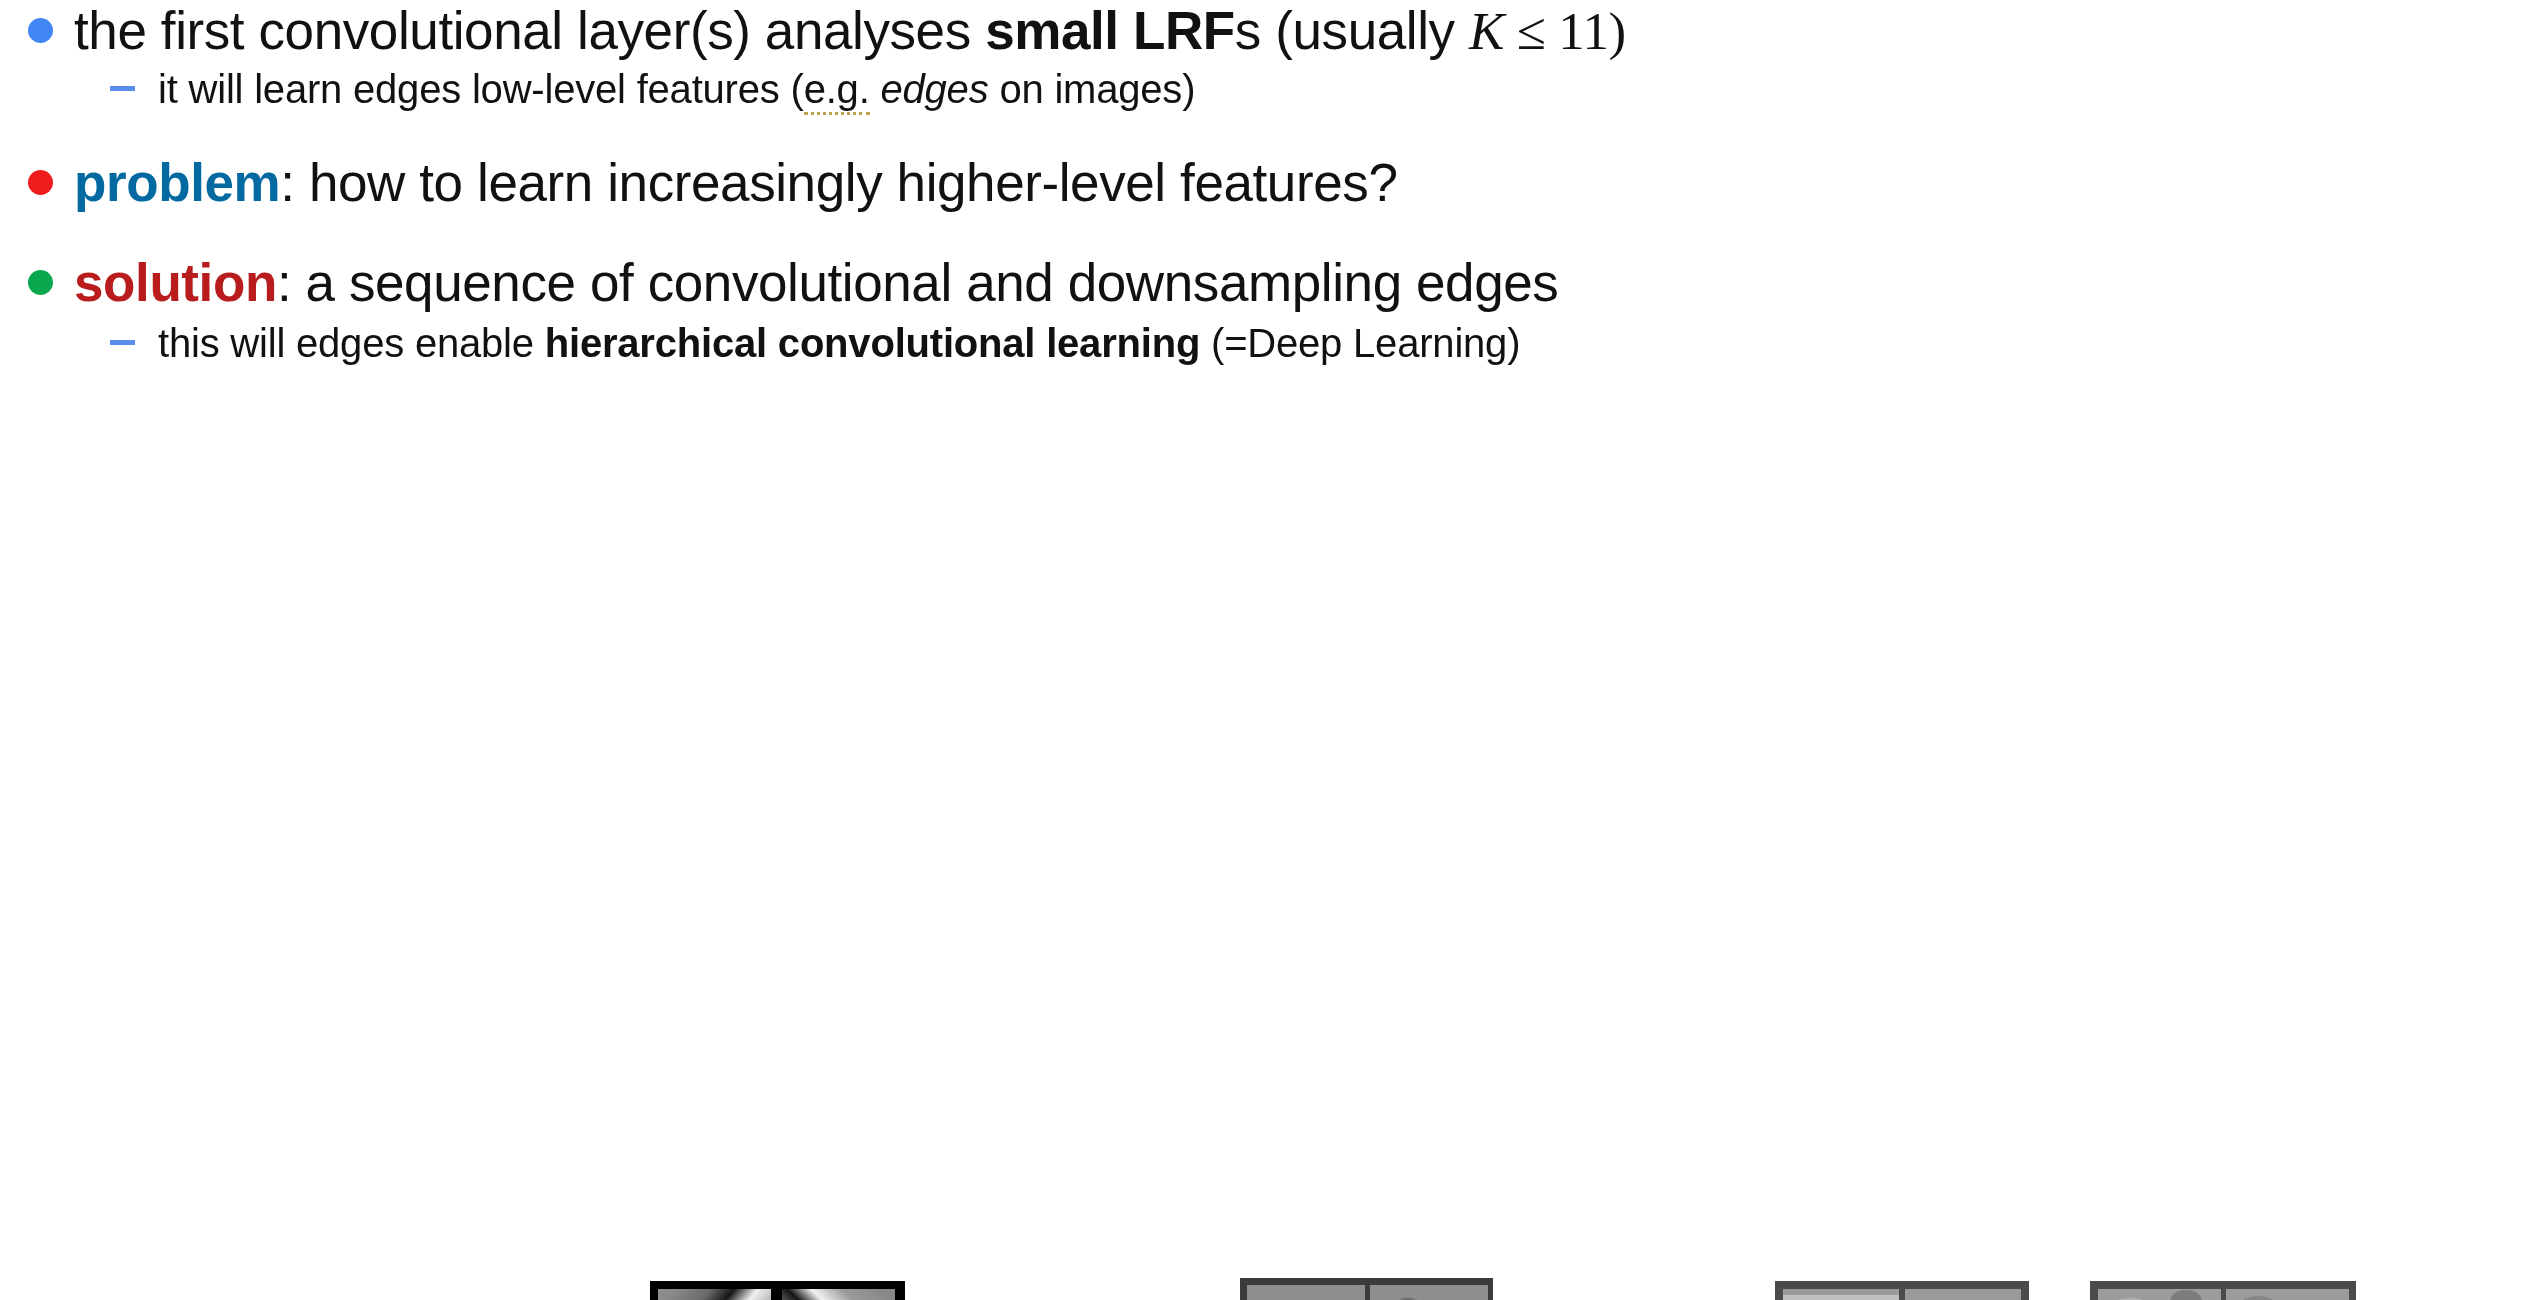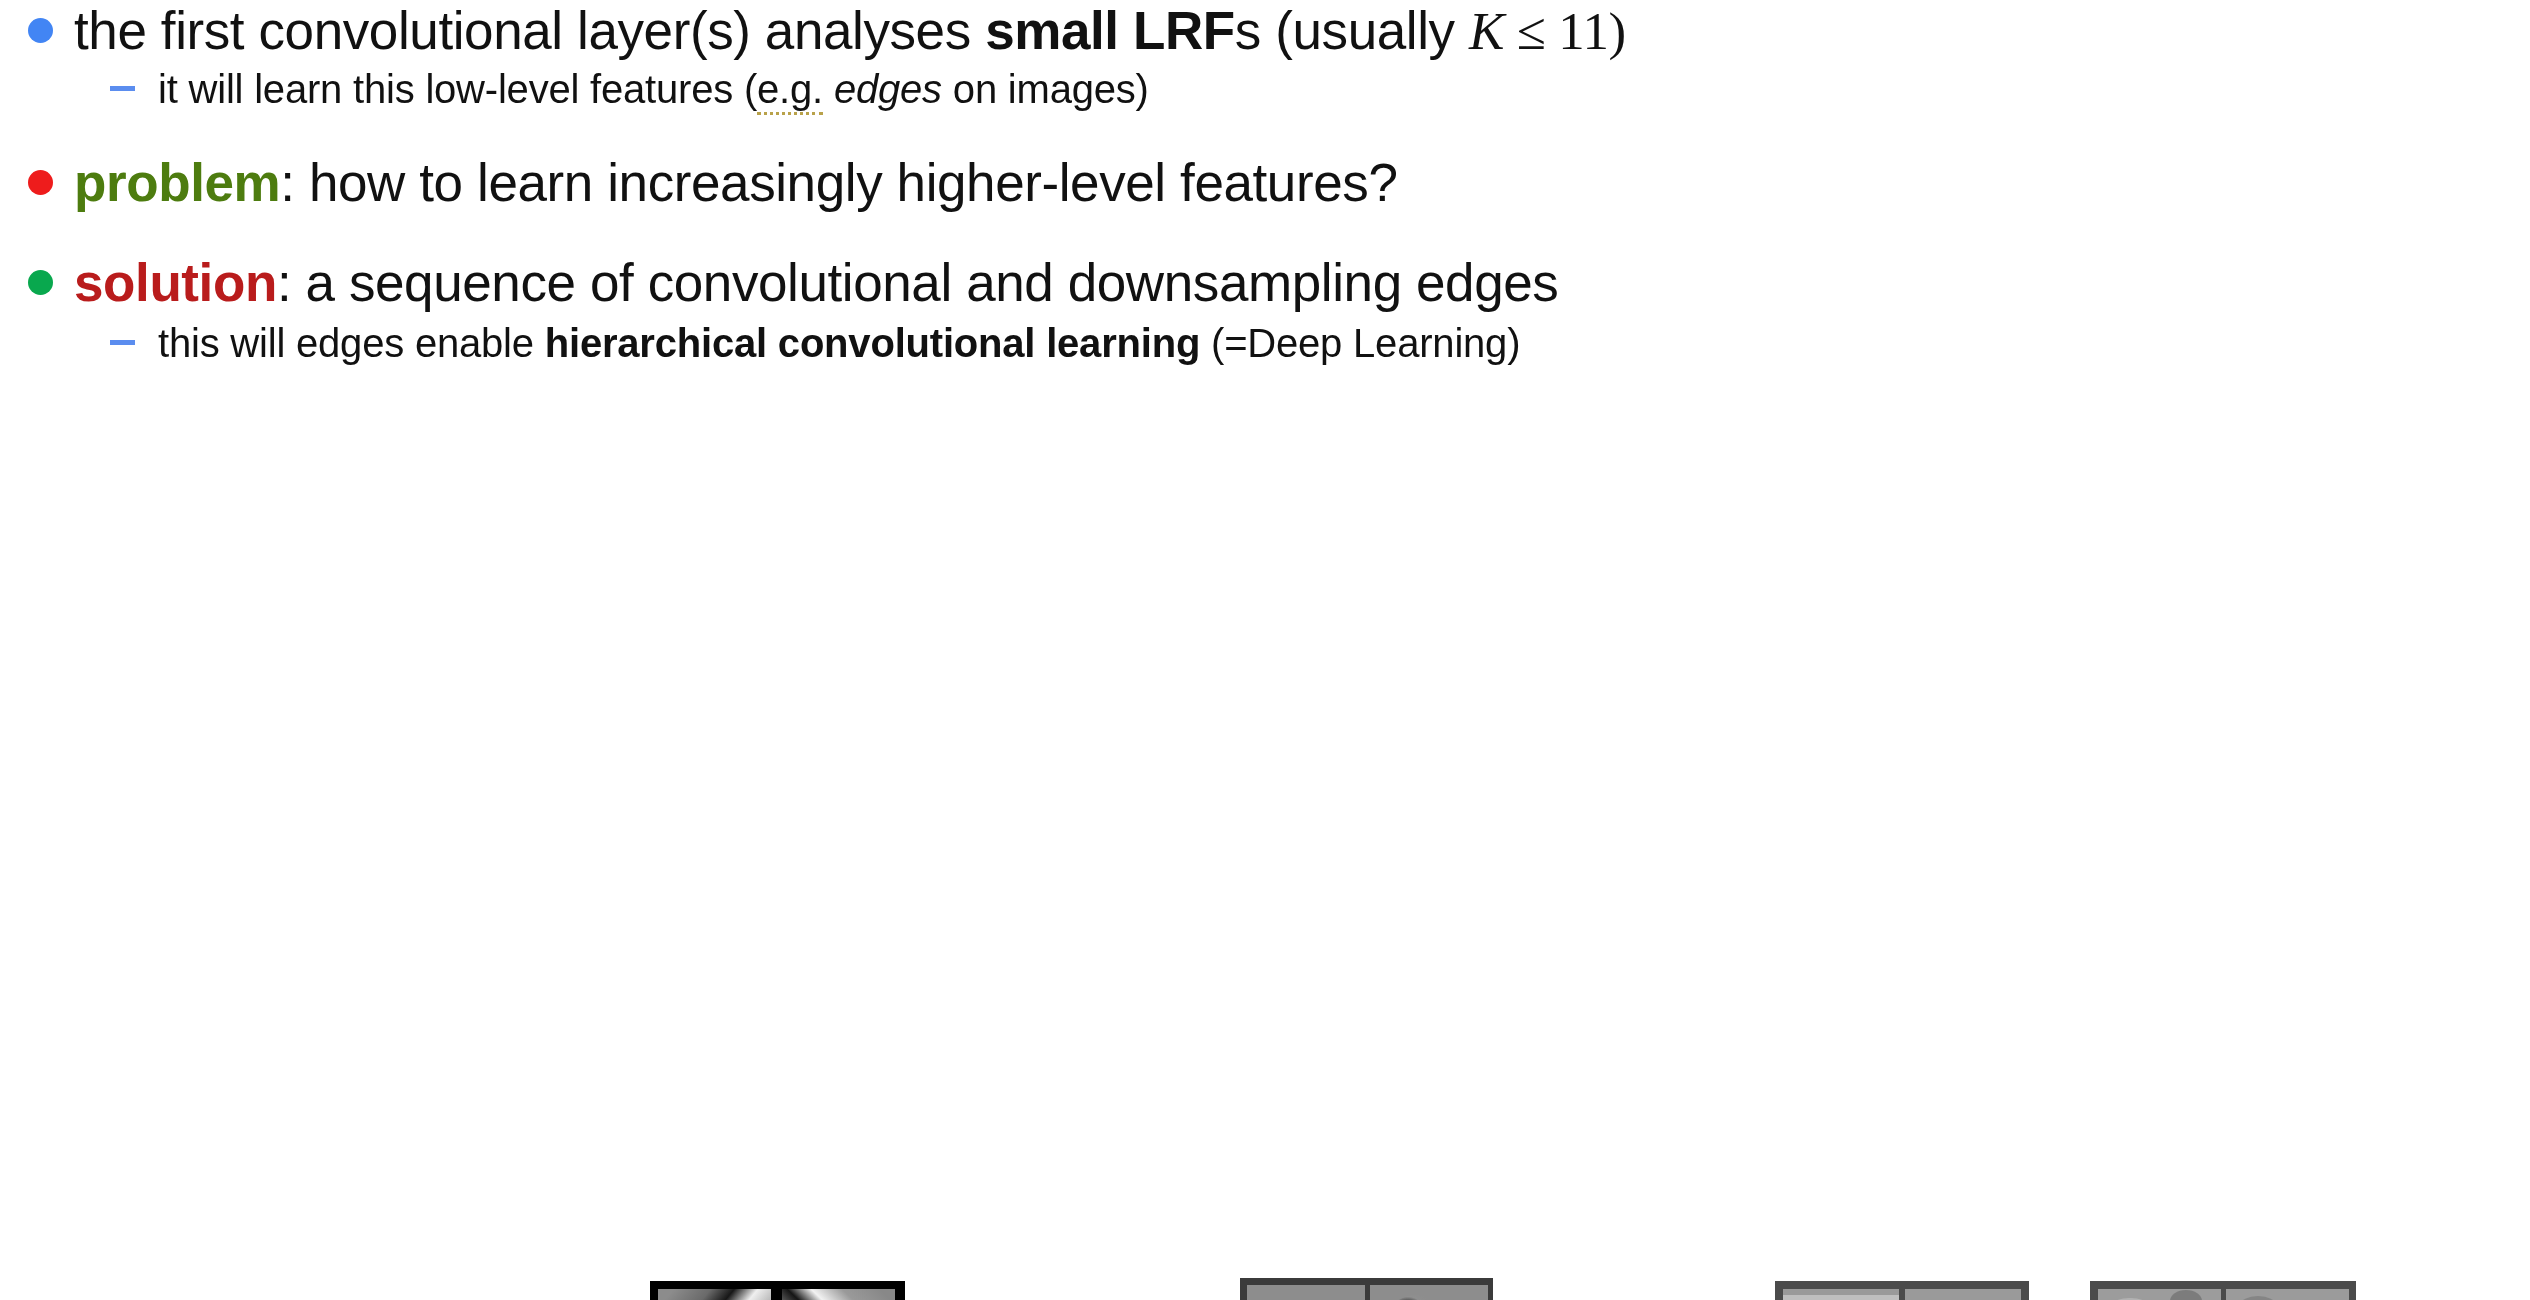--- a/index.html
+++ b/index.html
@@ -138,28 +138,28 @@
       <span class="marker level1">
         <span class="dot" style="background:#4285f4;"></span>
       </span>
       <span class="bullet-text level1"><span>the first convolutional layer(s) analyses </span><span class="b">small LRF</span><span>s (usually </span><span class="mathvar">K</span><span class="math"> ≤ 11)</span></span>
     </div>
 
     <div class="bullet-row level2" id="row-b">
       <span class="marker level2">
         <span class="dash" style="background:#5b8def;"></span>
       </span>
-      <span class="bullet-text level2"><span>it will learn this low-level features (</span><span class="spellcheck">e.g.</span><span> </span><span class="i">edges</span><span> on images)</span></span>
+      <span class="bullet-text level2"><span>it will learn edges low-level features (</span><span class="spellcheck">e.g.</span><span> </span><span class="i">edges</span><span> on images)</span></span>
     </div>
 
     <div class="bullet-row level1" id="row-c">
       <span class="marker level1">
         <span class="dot" style="background:#ee1c1c;"></span>
       </span>
-      <span class="bullet-text level1"><span class="b" style="color:#4d7c0f;">problem</span><span>: how to learn increasingly higher-level features?</span></span>
+      <span class="bullet-text level1"><span class="b" style="color:#0369a1;">problem</span><span>: how to learn increasingly higher-level features?</span></span>
     </div>
 
     <div class="bullet-row level1" id="row-d">
       <span class="marker level1">
         <span class="dot" style="background:#09a84e;"></span>
       </span>
       <span class="bullet-text level1"><span class="b" style="color:#b91c1c;">solution</span><span>: a sequence of convolutional and downsampling edges</span></span>
     </div>
 
     <div class="bullet-row level2" id="row-e">

